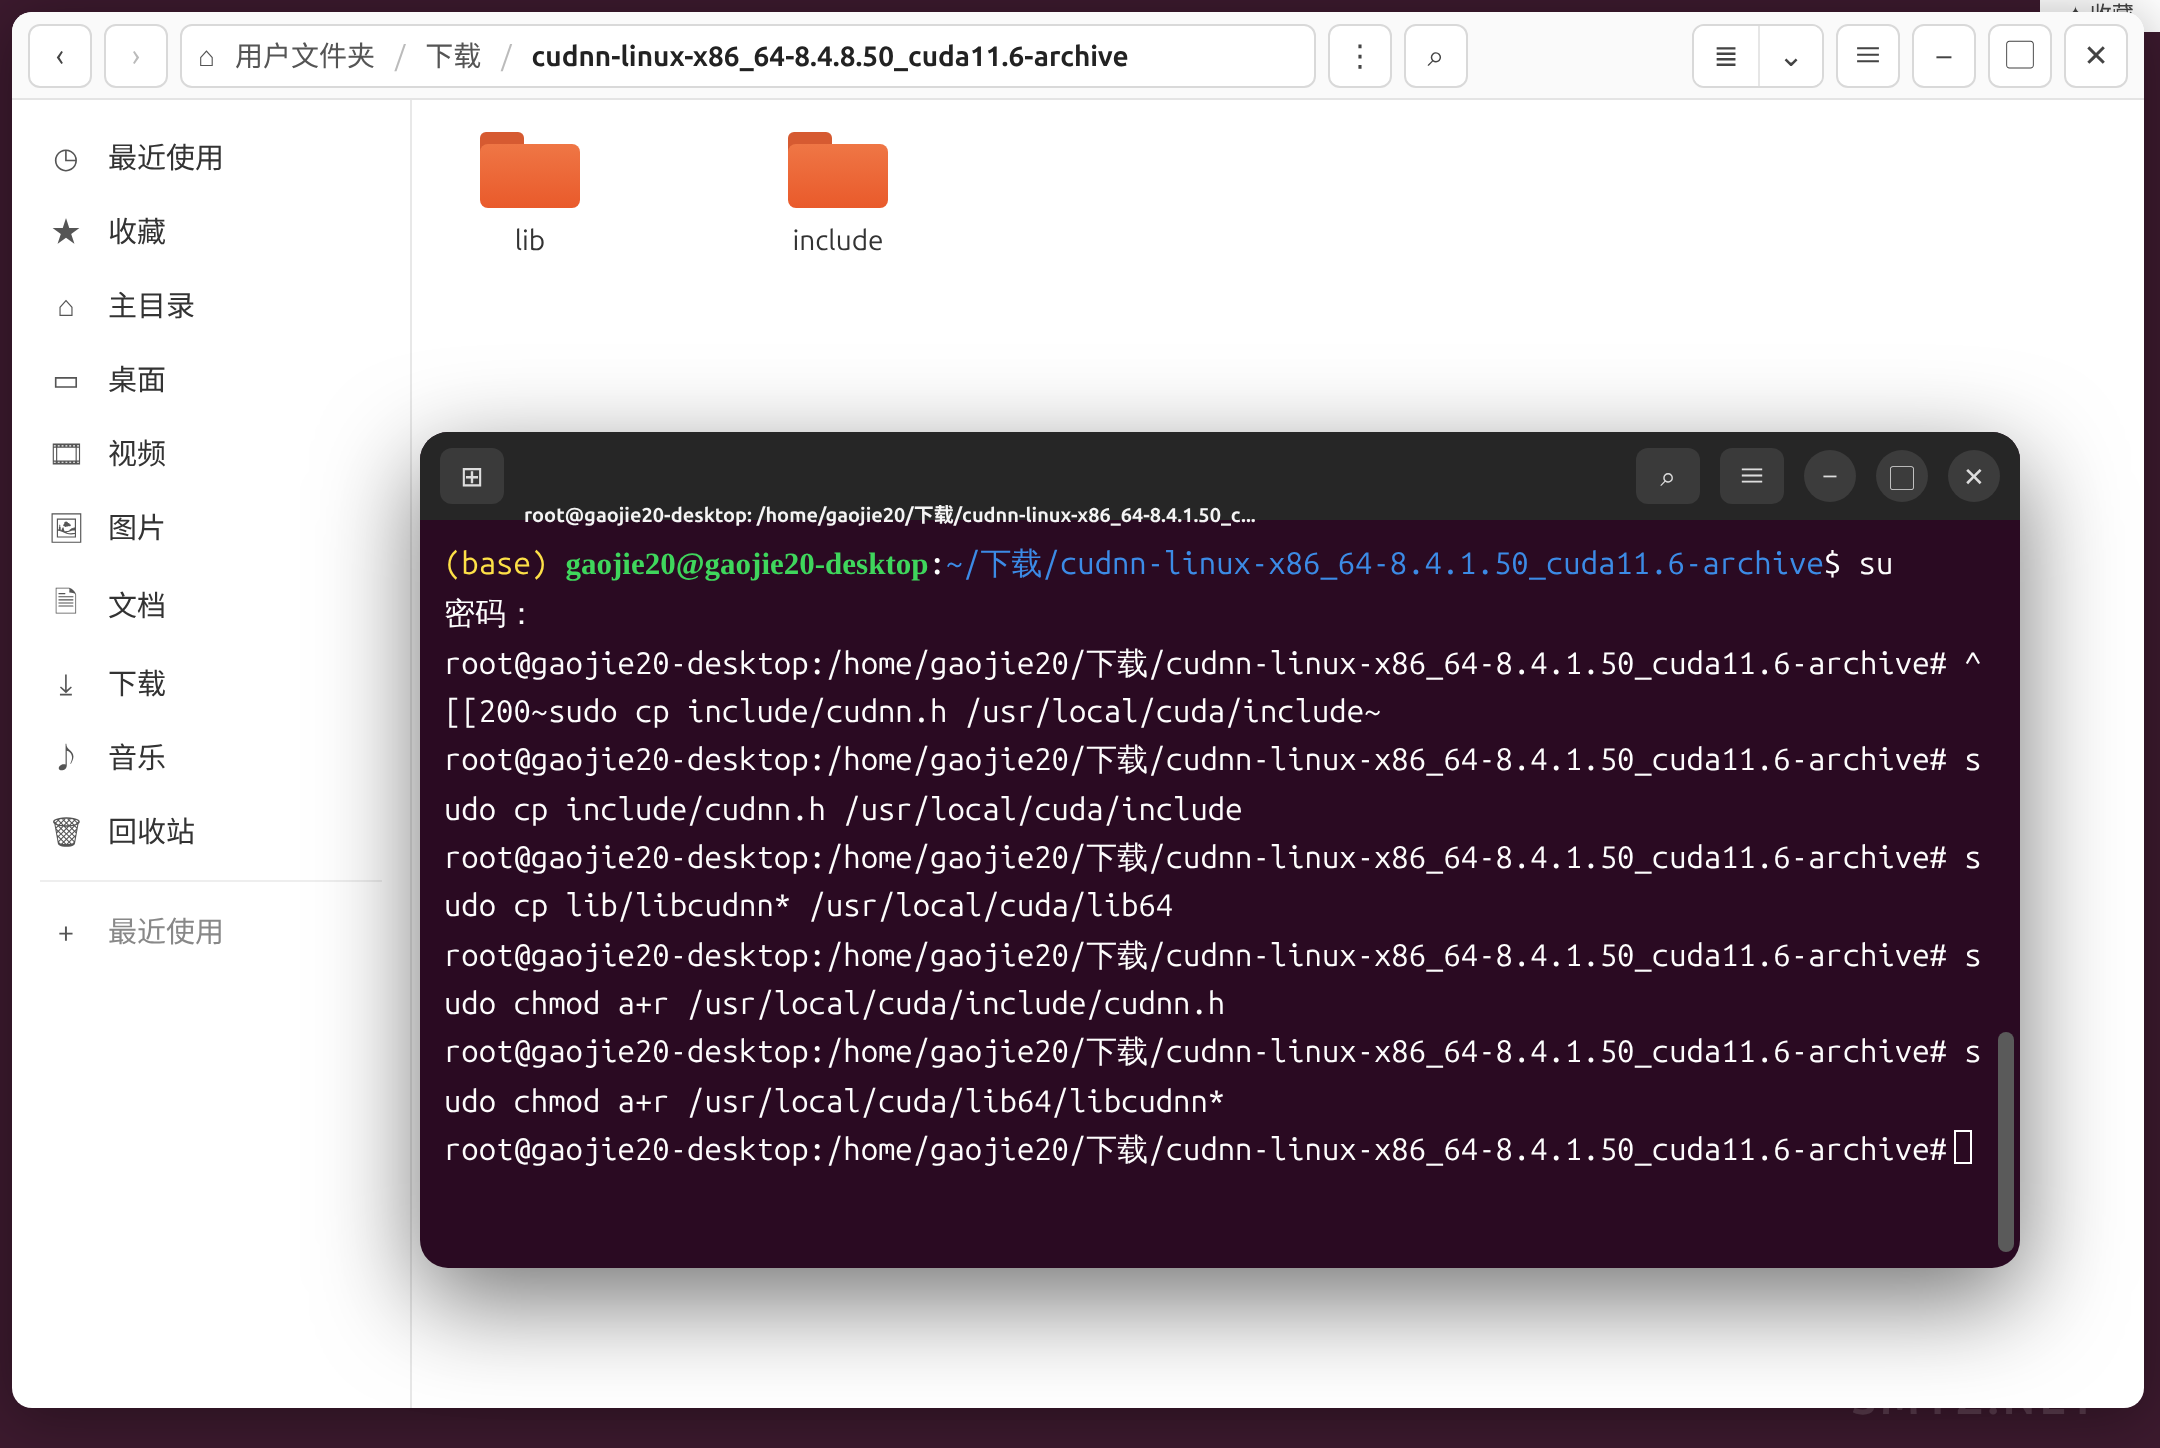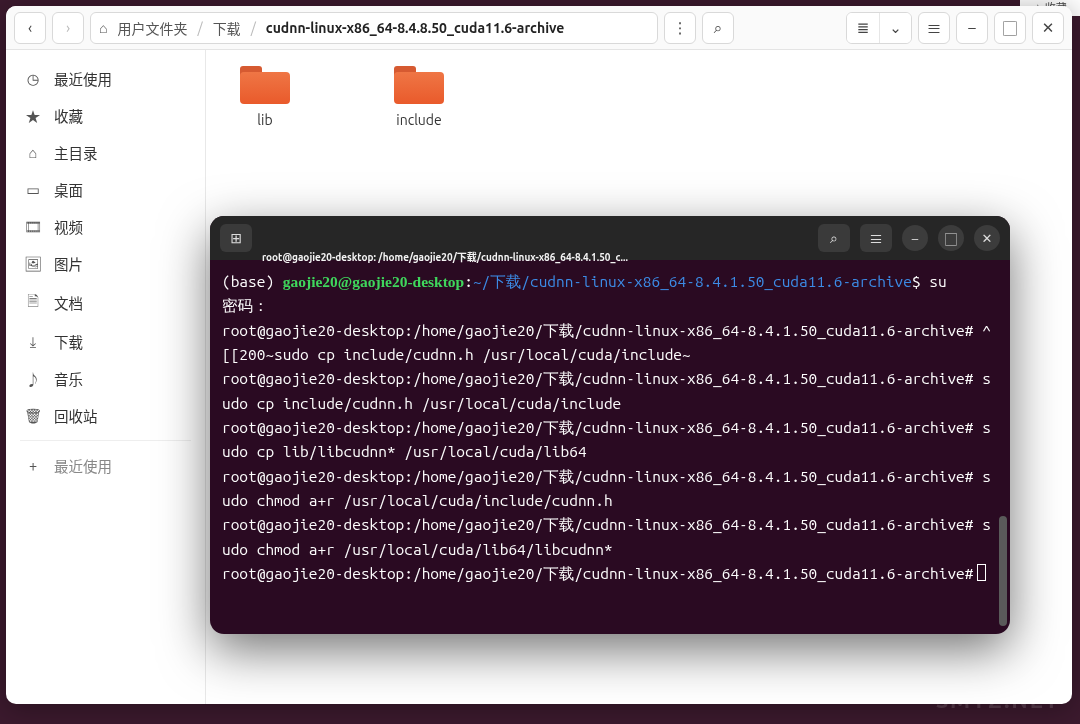--- a/index.html
+++ b/index.html
@@ -169,21 +169,21 @@
     flex: 1;
     padding: 10px 12px;
     font-family: "Ubuntu Mono","DejaVu Sans Mono",monospace;
     font-size: 15.5px;
     line-height: 1.57;
     color: #fdfdfd;
     overflow: auto;
     word-break: break-all;
     position: relative;
   }
-  .term-body .env { color: #ffffff; }
+  .term-body .env { color: #fde047; }
   .term-body .user { color: #3fd65c; font-weight: 600; font-family: Liberation Serif, serif; }
   .term-body .path { color: #3c8be6; font-weight: 400; }
   .term-body .colon { color: #fff; }
   .term-body .dollar { color: #fff; }
   .cursor-block {
     display: inline-block;
     width: 9px; height: 17px;
     border: 1.5px solid #fff;
     vertical-align: -2px;
     margin-left: 4px;
@@ -204,21 +204,21 @@
     background: #fff;
     border-radius: 0 0 0 6px;
     font-size: 11px;
     color: #444;
     text-align: center;
     line-height: 16px;
     overflow: hidden;
   }
   .watermark {
     position: absolute;
-    right: 20px; bottom: 12px;
+    right: 30px; bottom: 12px;
     font-size: 22px; font-weight: 600;
     color: rgba(255,255,255,.12);
     letter-spacing: 2px;
   }
 </style>
 </head>
 <body>
 
 <div class="topright-tab">✦ 收藏</div>
 

